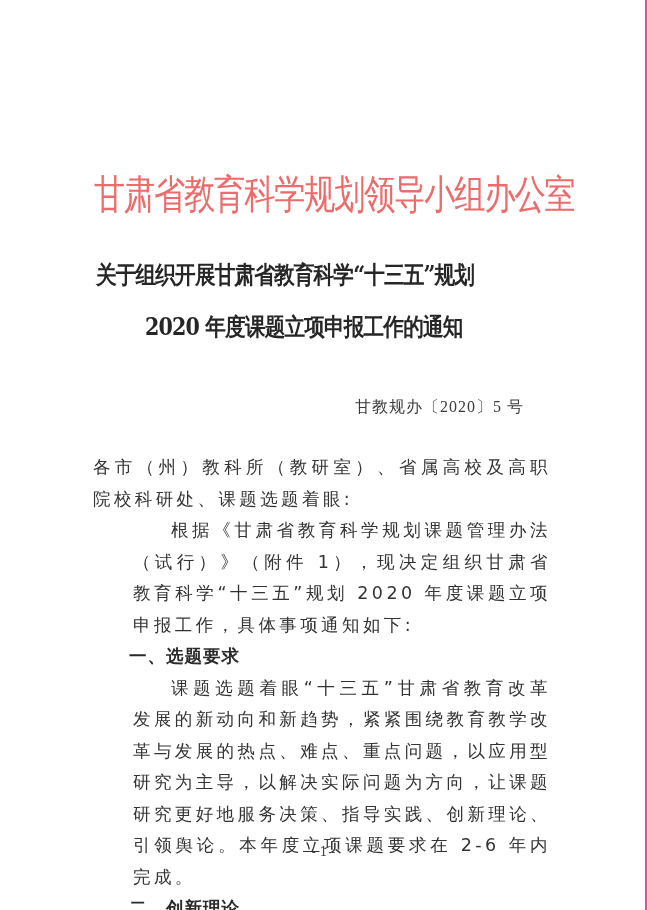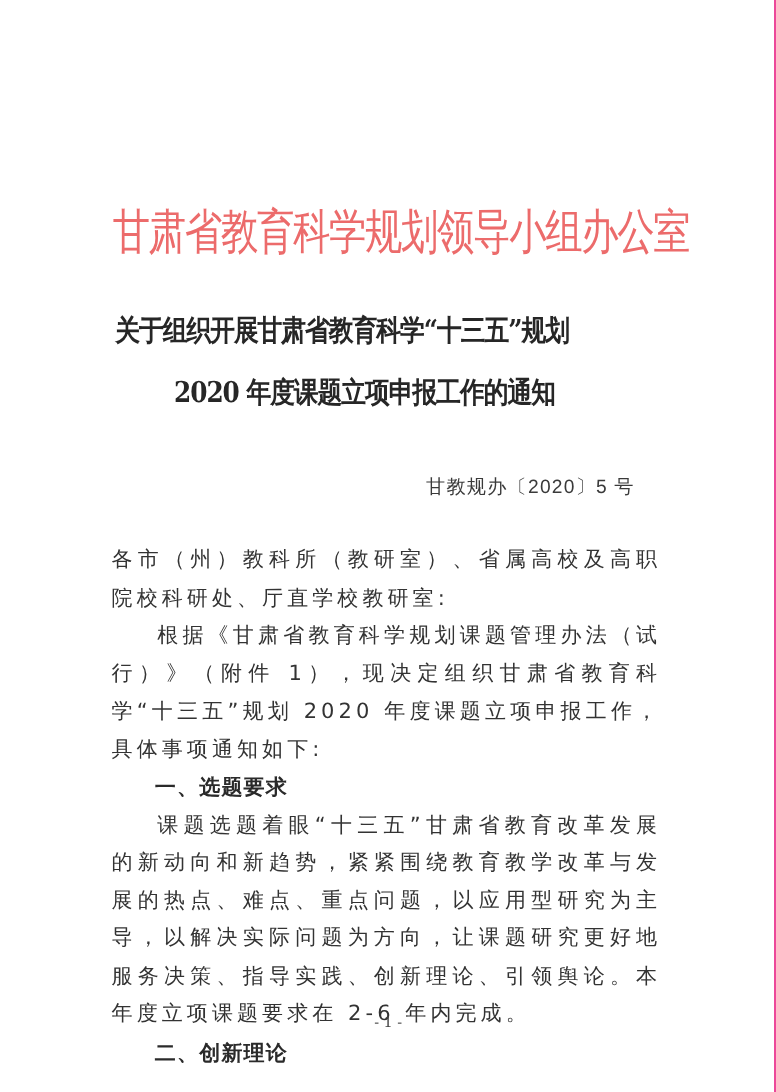--- a/index.html
+++ b/index.html
@@ -48,40 +48,40 @@
     line-height: 30px;
     letter-spacing: -1px;
   }
   .doc-title.l1 { left: 96px; top: 260px; transform: scaleX(0.86); transform-origin: left center; }
   .doc-title.l2 { left: 145px; top: 312px; transform: scaleX(0.86); transform-origin: left center; }
 
   .doc-number {
     position: absolute;
     left: 355px;
     top: 396px;
-    font-family: Liberation Sans, sans-serif;
+    font-family: Liberation Serif, serif;
     font-size: 16px;
     line-height: 22px;
     color: #3a3a3a;
     letter-spacing: 1px;
     white-space: nowrap;
   }
   .body-text {
     position: absolute;
     left: 93px;
     width: 458px;
     font-family: "DejaVu Sans", "Liberation Sans", sans-serif;
     font-size: 17.5px;
     line-height: 31.5px;
     color: #333333;
     letter-spacing: 3.4px;
     text-align: justify;
   }
   .para { margin: 0; }
-  .indent { text-indent: 38px; }
+  .indent { text-indent: 38px; margin-left: 40px; }
   .heading {
     font-family: Liberation Sans, sans-serif;
     font-weight: bold;
     color: #2a2a2a;
     letter-spacing: 1px;
     text-indent: 36px;
     font-size: 17.5px;
   }
   .page-number {
     position: absolute;
@@ -100,21 +100,21 @@
 <div class="page">
 
   <div class="org-title">甘肃省教育科学规划领导小组办公室</div>
 
   <div class="doc-title l1">关于组织开展甘肃省教育科学“十三五”规划</div>
   <div class="doc-title l2">2020 年度课题立项申报工作的通知</div>
 
   <div class="doc-number">甘教规办〔2020〕5 号</div>
 
   <div class="body-text" style="top: 452px;">
-    <p class="para">各市（州）教科所（教研室）、省属高校及高职院校科研处、厅直学校教研室:</p>
+    <p class="para">各市（州）教科所（教研室）、省属高校及高职院校科研处、课题选题着眼:</p>
     <p class="para indent">根据《甘肃省教育科学规划课题管理办法（试行）》（附件 1），现决定组织甘肃省教育科学“十三五”规划 2020 年度课题立项申报工作，具体事项通知如下:</p>
     <p class="para heading">一、选题要求</p>
     <p class="para indent">课题选题着眼“十三五”甘肃省教育改革发展的新动向和新趋势，紧紧围绕教育教学改革与发展的热点、难点、重点问题，以应用型研究为主导，以解决实际问题为方向，让课题研究更好地服务决策、指导实践、创新理论、引领舆论。本年度立项课题要求在 2-6 年内完成。</p>
     <p class="para heading">二、创新理论</p>
   </div>
 
   <div class="page-number">- 1 -</div>
 </div>
 
 </body></html>

